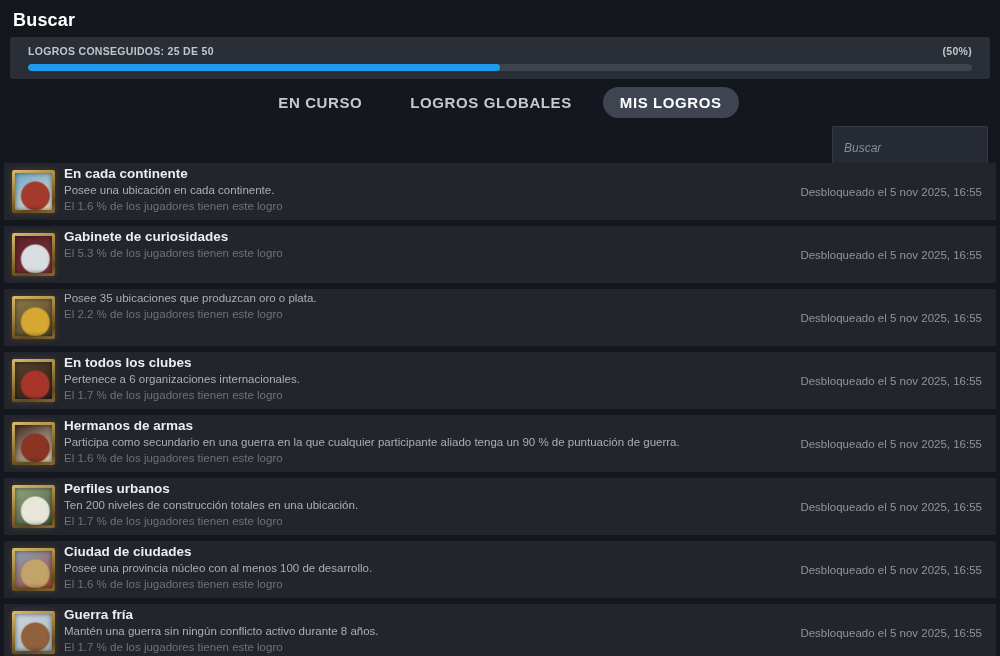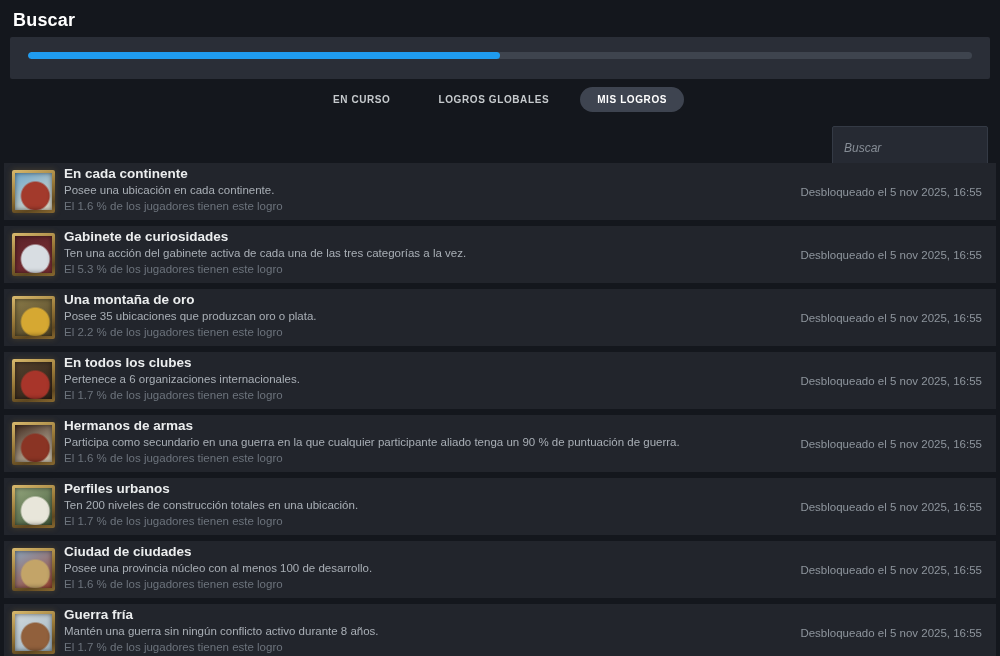--- a/index.html
+++ b/index.html
@@ -26,21 +26,21 @@
     margin-top:7px; height:7px; border-radius:4px; background:#3e444e;
     overflow:hidden; position:relative;
   }
   .progress-fill { height:100%; border-radius:4px; background:#1f9cf0; }
 
   .tabs {
     position:absolute; top:87px; left:0; width:100%;
     display:flex; justify-content:center; align-items:center; gap:14px;
   }
   .tab {
-    font-size:10px; font-weight:bold; letter-spacing:.6px; color:#c6cacd;
+    font-size:15px; font-weight:bold; letter-spacing:.6px; color:#c6cacd;
     padding:7px 17px; border-radius:20px; cursor:pointer; white-space:nowrap;
   }
   .tab.active { background:#3e4450; color:#ffffff; }
 
   .search-input {
     position:absolute; right:12px; top:126px; width:156px; height:44px;
     background:#262a33; border:1px solid #343a45; border-radius:2px;
     color:#c8cdd2; font-style:italic; font-size:12px; padding:0 11px;
     font-family:"Liberation Sans", sans-serif; outline:none;
   }
@@ -71,20 +71,24 @@
     position:absolute; right:14px; top:50%; transform:translateY(-50%);
     font-size:11.5px; color:#8e959d; white-space:nowrap;
   }
 </style>
 </head>
 <body>
 
 <div class="page-title">Buscar</div>
 
 <div class="progress-panel">
+  <div class="progress-head">
+    <span>LOGROS CONSEGUIDOS: 25 DE 50</span>
+    <span>(50%)</span>
+  </div>
   <div class="progress-track">
     <div class="progress-fill" id="progress-fill" style="width: 50%; background: rgb(31, 156, 240);"></div>
   </div>
 </div>
 
 <div class="tabs" id="tabs">
     <div class="tab">EN CURSO</div>
     <div class="tab">LOGROS GLOBALES</div>
     <div class="tab active">MIS LOGROS</div>
   </div>
@@ -103,32 +107,30 @@
     </div>
     <div class="ach-date">Desbloqueado el 5 nov 2025, 16:55</div>
   </div>
 
   <div class="ach-row">
     <div class="ach-icon">
       <div class="ach-icon-art" style="--c1: #5c2328; --c2: #d8dde2; --c3: #7e3036;"></div>
     </div>
     <div class="ach-body">
       <div class="ach-title">Gabinete de curiosidades</div>
-      <div class="ach-desc">Ten una acción del gabinete activa de cada una de las tres categorías a la vez.</div>
       <div class="ach-rarity">El 5.3 % de los jugadores tienen este logro</div>
     </div>
     <div class="ach-date">Desbloqueado el 5 nov 2025, 16:55</div>
   </div>
 
   <div class="ach-row">
     <div class="ach-icon">
       <div class="ach-icon-art" style="--c1: #8a7a48; --c2: #d6a832; --c3: #4e4226;"></div>
     </div>
     <div class="ach-body">
-      <div class="ach-title">Una montaña de oro</div>
       <div class="ach-desc">Posee 35 ubicaciones que produzcan oro o plata.</div>
       <div class="ach-rarity">El 2.2 % de los jugadores tienen este logro</div>
     </div>
     <div class="ach-date">Desbloqueado el 5 nov 2025, 16:55</div>
   </div>
 
   <div class="ach-row">
     <div class="ach-icon">
       <div class="ach-icon-art" style="--c1: #54402c; --c2: #a8352a; --c3: #2e2218;"></div>
     </div>

